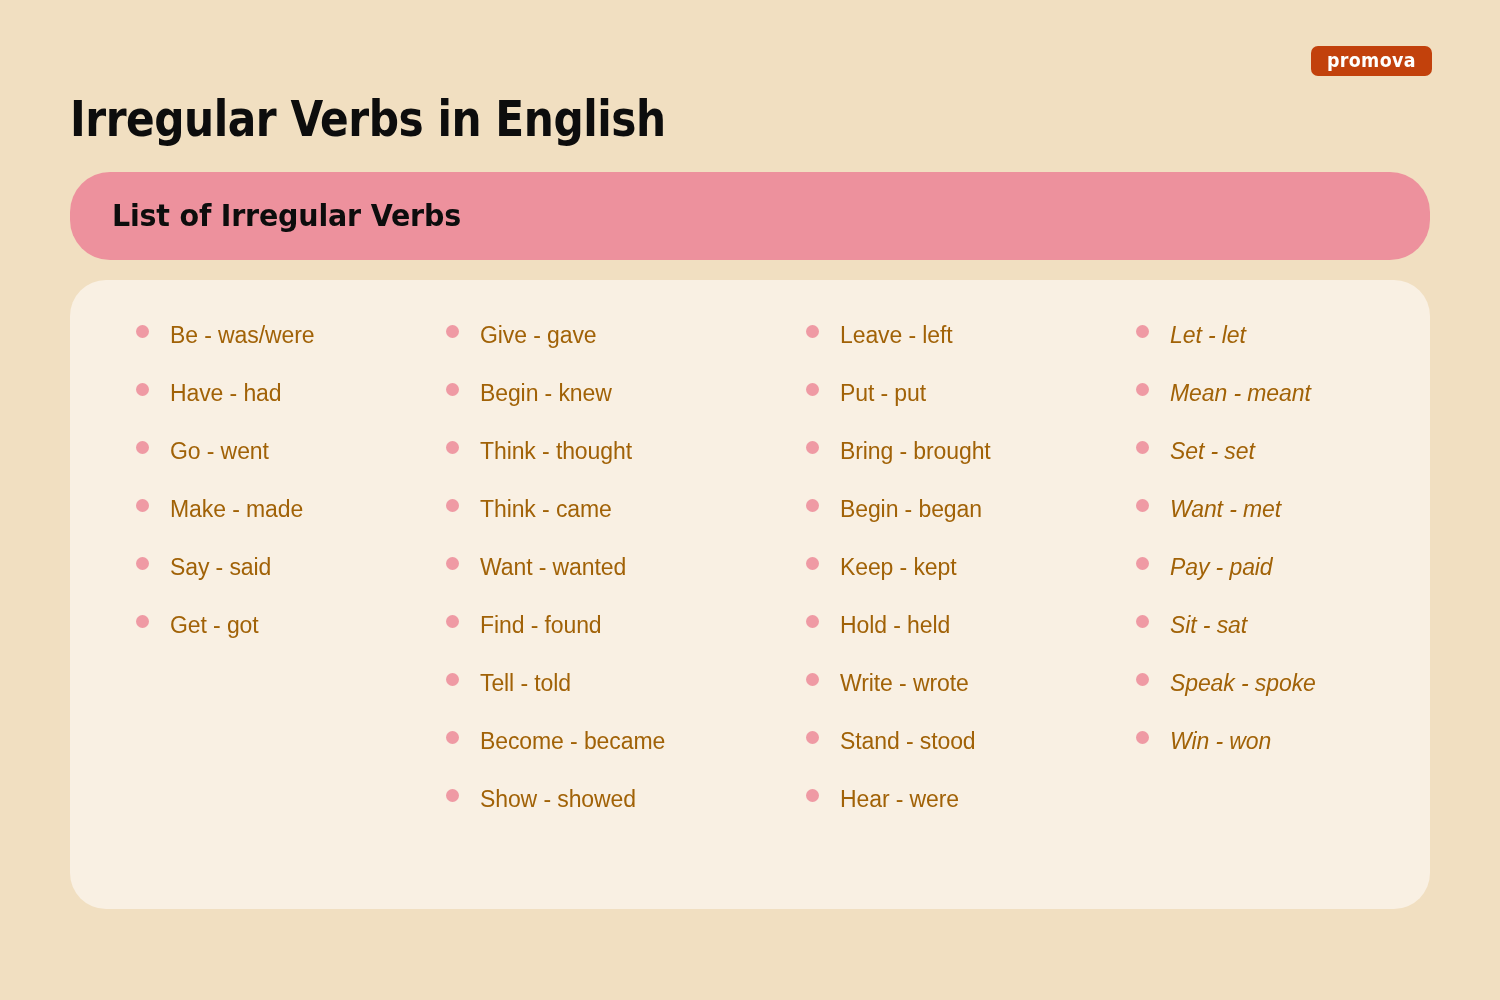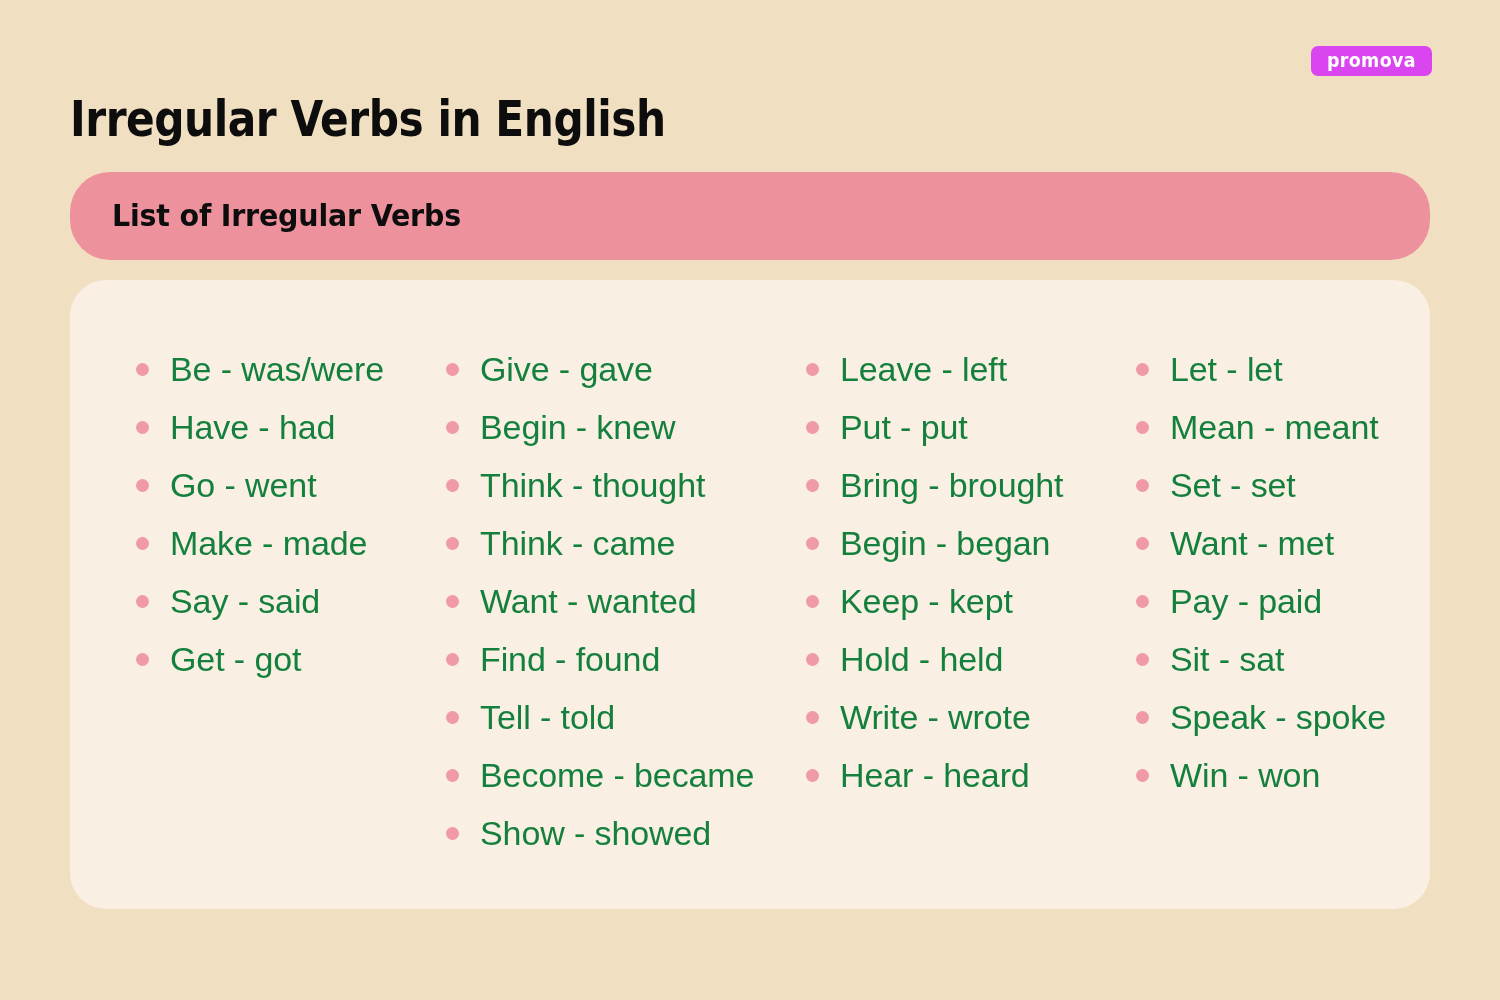--- a/index.html
+++ b/index.html
@@ -35,21 +35,21 @@
     font-family: "DejaVu Sans", sans-serif;
     font-stretch: condensed;
     transform: scaleX(0.94);
     transform-origin: left center;
   }
 
   .brand-logo {
     position: absolute;
     right: 68px;
     top: 46px;
-    background: #d946ef;
+    background: #c2410c;
     border-radius: 7px;
     padding: 5px 12px 6px 12px;
     display: flex;
     align-items: center;
     justify-content: center;
   }
   .brand-logo-text {
     color: #ffffff;
     font-size: 19px;
     line-height: 19px;
@@ -113,47 +113,46 @@
     height: 629px;
   }
 
   .verb-column {
     position: absolute;
     top: 40px;
   }
   .verb-column.col-0 { left: 66px;   width: 310px; }
   .verb-column.col-1 { left: 376px;  width: 360px; }
   .verb-column.col-2 { left: 736px;  width: 320px; }
-  .verb-column.col-3 { left: 1066px; width: 294px; }
+  .verb-column.col-3 { left: 1066px; width: 294px; font-style: italic; }
 
   .verb-item {
     display: flex;
     align-items: baseline;
     height: 58px;
   }
 
   .verb-bullet {
     flex: 0 0 auto;
     width: 13px;
     height: 13px;
     border-radius: 50%;
     background: #ef9aa4;
     margin-right: 21px;
     position: relative;
     top: -5px;
   }
 
   .verb-text {
-    font-size: 34px;
+    font-size: 23px;
     line-height: 30px;
-    color: #15803d;
+    color: #a16207;
     font-family: "Liberation Sans", sans-serif;
     letter-spacing: -0.1px;
     white-space: nowrap;
-    margin-top: 34px;
   }
 </style>
 </head>
 <body>
 
 <div id="page">
 
   <h1 class="page-title">Irregular Verbs in English</h1>
 
   <div class="brand-logo">
@@ -259,21 +258,25 @@
           <div class="verb-item">
             <span class="verb-bullet"></span>
             <span class="verb-text">Hold - held</span>
           </div>
           <div class="verb-item">
             <span class="verb-bullet"></span>
             <span class="verb-text">Write - wrote</span>
           </div>
           <div class="verb-item">
             <span class="verb-bullet"></span>
-            <span class="verb-text">Hear - heard</span>
+            <span class="verb-text">Stand - stood</span>
+          </div>
+          <div class="verb-item">
+            <span class="verb-bullet"></span>
+            <span class="verb-text">Hear - were</span>
           </div>
         </div>
 
         <div class="verb-column col-3">
           <div class="verb-item">
             <span class="verb-bullet"></span>
             <span class="verb-text">Let - let</span>
           </div>
           <div class="verb-item">
             <span class="verb-bullet"></span>

